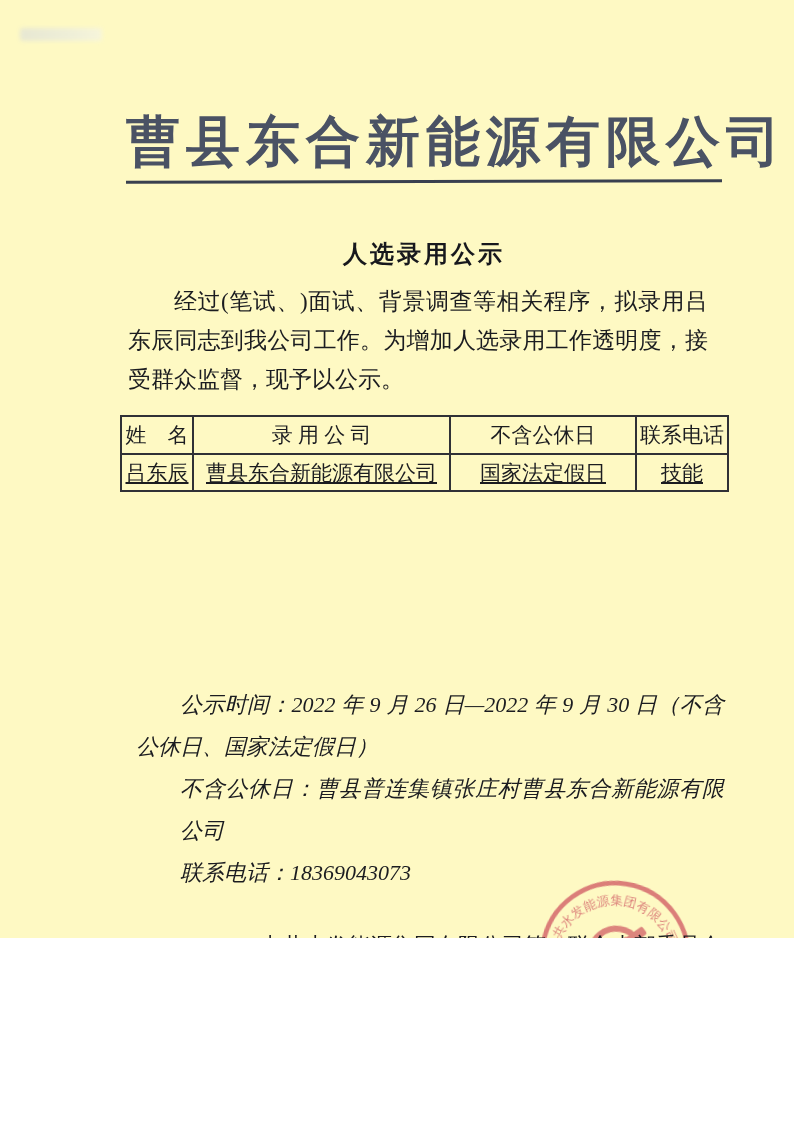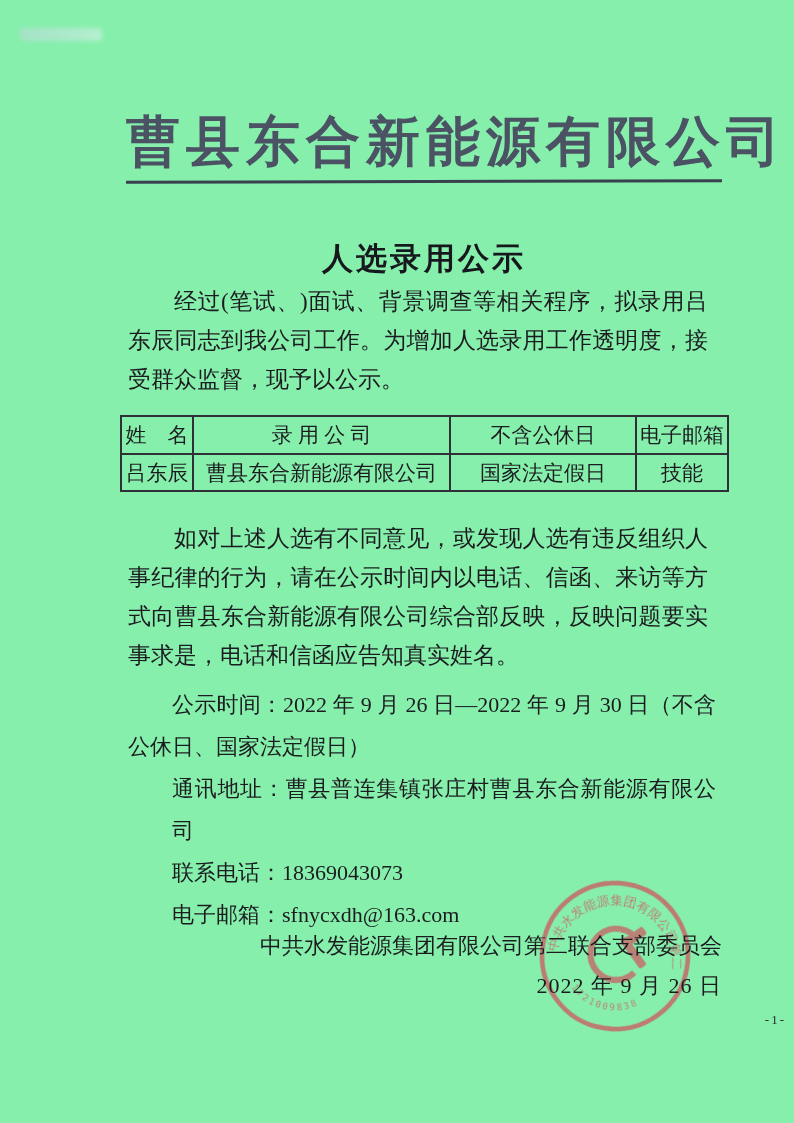--- a/index.html
+++ b/index.html
@@ -1,19 +1,19 @@
 <!DOCTYPE html>
 <html><head>
 <meta charset="utf-8">
 <style>
   html,body{margin:0;padding:0;background:#ffffff;}
   .page{
     position:relative;
-    width:794px;height:1123px;
-    background:#86efac;
+    width:794px;height:938px;
+    background:#fef9c3;
     overflow:hidden;
     font-family:"Liberation Serif","DejaVu Serif",serif;
     color:#1b1c20;
   }
   
   .smudge{
     position:absolute;left:20px;top:28px;width:82px;height:13px;
     background:linear-gradient(90deg,#ccd3e6,#dde3f2 60%,#eef1f8);
     opacity:.45;filter:blur(2px);border-radius:3px;
   }
@@ -23,49 +23,49 @@
   .company-title{
     font-size:54px;line-height:72px;font-weight:600;
     letter-spacing:6px;color:#4a5264;white-space:nowrap;
   }
   .header-rule{
     margin-top:2px;height:2.5px;background:#39404f;width:100%;
     transform:rotate(-0.15deg);
   }
   .doc-title{
     position:absolute;left:126px;top:238px;width:596px;text-align:center;
-    font-size:31px;font-weight:700;letter-spacing:3px;color:#17181d;
+    font-size:24px;font-weight:700;letter-spacing:3px;color:#17181d;
   }
   .body-par{
     position:absolute;left:128px;width:580px;
     font-size:23px;line-height:39px;
     text-align:justify;text-indent:2em;
   }
   .par-intro{top:282px;}
   .par-objection{top:519px;}
   table.roster{
     position:absolute;left:120px;top:415px;
     border-collapse:collapse;table-layout:fixed;
     width:607px;
   }
   table.roster td,table.roster th{
     border:2px solid #303136;
     font-size:21px;font-weight:400;
     text-align:center;vertical-align:middle;
     padding:0 2px;overflow:hidden;white-space:nowrap;
   }
   table.roster tr.hdr{height:38px;margin-top:36px;}
-  table.roster tr.data{height:37px;}
+  table.roster tr.data{height:37px;text-decoration:underline;}
   .col-name{width:72px;}
   .col-company{width:257px;}
   .col-dept{width:186px;}
   .col-seq{width:92px;}
   .contact{
-    position:absolute;left:128px;top:684px;width:588px;
-    font-size:22px;line-height:42px;text-align:justify;
+    position:absolute;left:136px;top:684px;width:588px;
+    font-size:22px;line-height:42px;text-align:justify;font-style:italic;
   }
   .contact .wrapblock{text-indent:2em;}
   .contact .line{padding-left:2em;}
   .signature{
     position:absolute;left:128px;top:926px;width:594px;
     text-align:right;font-size:22px;line-height:39px;z-index:3;
   }
   .signature .date{margin-top:1px;letter-spacing:1px;}
   .page-num{
     position:absolute;right:8px;top:1012px;
@@ -97,38 +97,36 @@
       <col class="col-name">
         <col class="col-company">
         <col class="col-dept">
         <col class="col-seq">
     </colgroup>
     <tbody>
       <tr class="hdr">
         <td>姓　名</td>
         <td>录 用 公 司</td>
         <td>不含公休日</td>
-        <td>电子邮箱</td>
+        <td>联系电话</td>
       </tr>
       <tr class="data">
         <td>吕东辰</td>
         <td>曹县东合新能源有限公司</td>
         <td>国家法定假日</td>
         <td>技能</td>
       </tr>
     </tbody>
   </table>
 
-  <div class="body-par par-objection">如对上述人选有不同意见，或发现人选有违反组织人事纪律的行为，请在公示时间内以电话、信函、来访等方式向曹县东合新能源有限公司综合部反映，反映问题要实事求是，电话和信函应告知真实姓名。</div>
 
   <div class="contact">
     <div class="wrapblock">公示时间：2022 年 9 月 26 日—2022 年 9 月 30 日（不含公休日、国家法定假日）</div>
-    <div class="line">通讯地址：曹县普连集镇张庄村曹县东合新能源有限公司</div>
+    <div class="line">不含公休日：曹县普连集镇张庄村曹县东合新能源有限公司</div>
     <div class="line">联系电话：18369043073</div>
-    <div class="line">电子邮箱：sfnycxdh@163.com</div>
   </div>
 
   <svg class="seal" viewBox="0 0 150 150">
     <circle cx="75" cy="75" r="71" fill="none" stroke="#cf5560" stroke-width="4.5" opacity="0.85"></circle>
     <defs>
       <path id="sealRingPath" d="M 18,82 A 57,57 0 1 1 132,82" fill="none"></path>
       <path id="sealCodePath" d="M 30,101 A 51,51 0 0 0 120,101" fill="none"></path>
     </defs>
     <text font-size="12.5" fill="#cf5560" opacity="0.82" letter-spacing="0" font-family="Liberation Serif, DejaVu Serif, serif">
       <textPath href="#sealRingPath" startOffset="1%">中共水发能源集团有限公司第二联合支部委员会</textPath>

